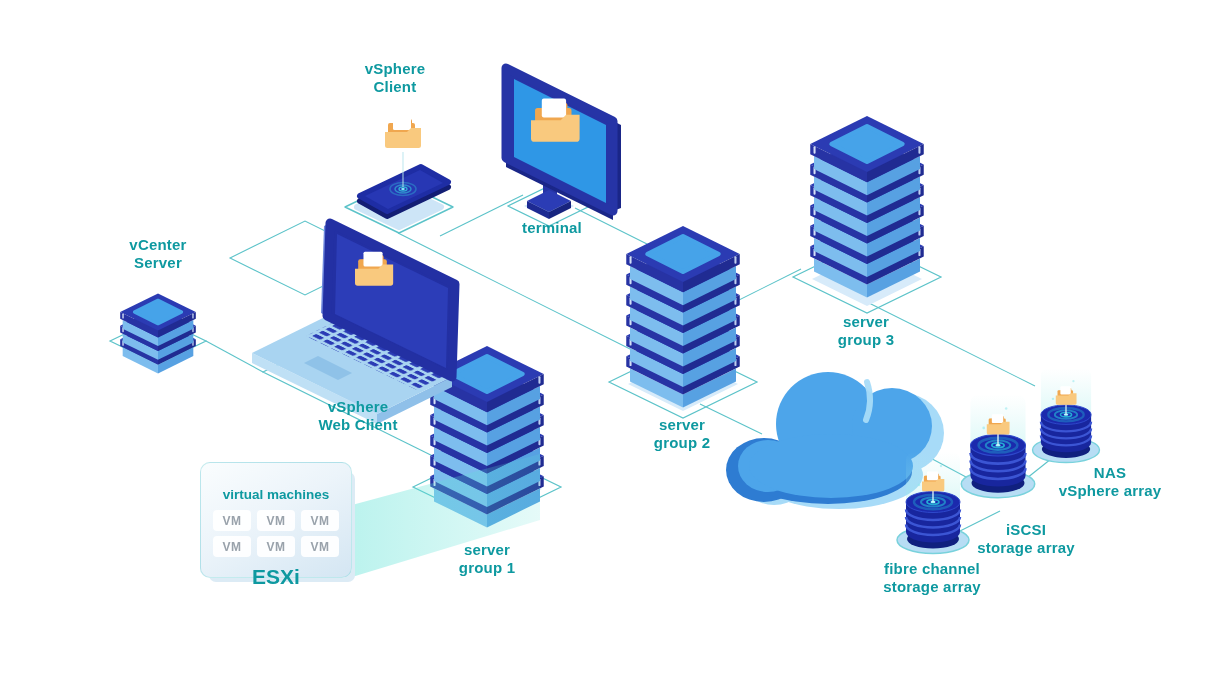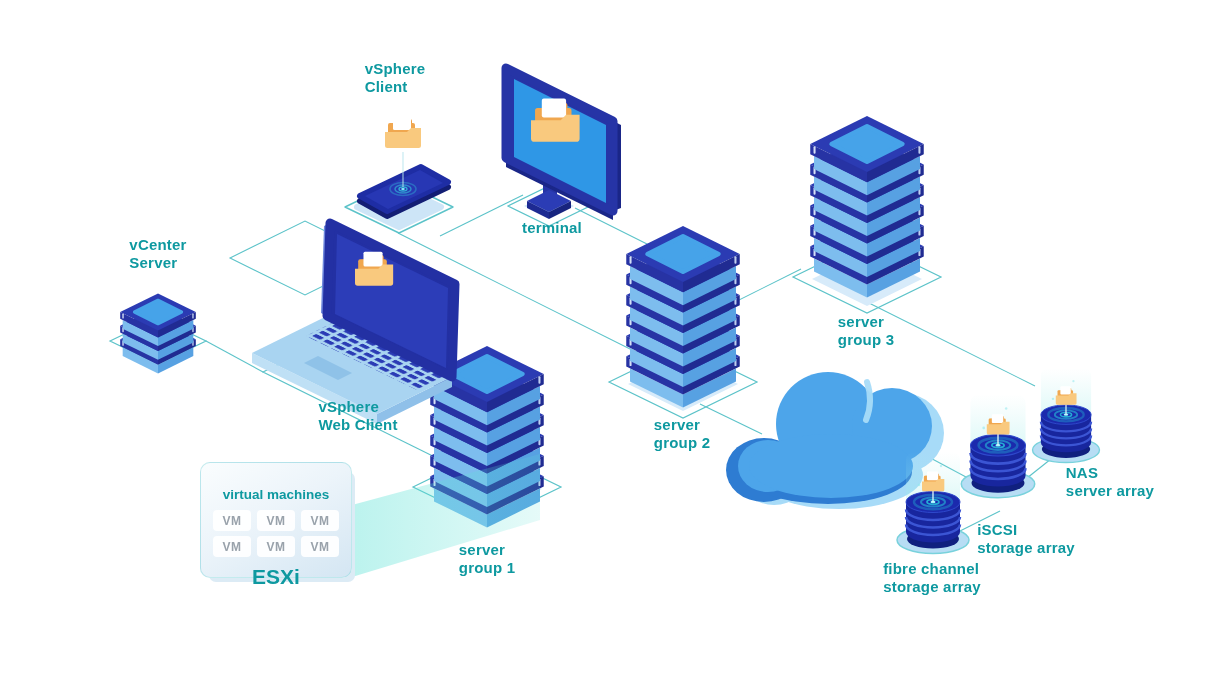--- a/index.html
+++ b/index.html
@@ -1,19 +1,19 @@
 <!DOCTYPE html>
 <html><head>
 <meta charset="utf-8">
 <style>
   html,body{margin:0;padding:0;background:#ffffff;}
   .stage{position:relative;width:1216px;height:676px;background:#ffffff;overflow:hidden;
          font-family:"Liberation Sans",sans-serif;}
   .stage svg{position:absolute;left:0;top:0;}
-  .lbl{position:absolute;transform:translateX(-50%);white-space:pre-line;
+  .lbl{position:absolute;transform:translateX(-50%);text-align:center;white-space:pre-line;
        width:max-content;color:#0e99a0;font-weight:700;font-size:15px;line-height:1.22;
        letter-spacing:.2px;}
   .vm-panel{position:absolute;left:200px;top:462px;width:150px;height:114px;border-radius:10px;
        background:linear-gradient(150deg,#fafdfe 0%,#ecf4fa 45%,#d4e6f3 100%);
        border:1px solid rgba(130,215,220,.45);
        box-shadow:6px 7px 0 -3px #dcebf5;
        display:flex;flex-direction:column;align-items:center;}
   .vm-title{color:#0e99a0;font-weight:700;font-size:13.5px;margin-top:24px;}
   .vm-grid{display:grid;grid-template-columns:repeat(3,38px);grid-auto-rows:21px;gap:5px 6px;margin-top:8px;}
   .vm-chip{background:rgba(255,255,255,.92);border-radius:4px;color:#99a2ab;font-weight:700;
@@ -220,21 +220,21 @@
 group 1</div>
 <div class="lbl" style="left:682px;top:416px">server
 group 2</div>
 <div class="lbl" style="left:866px;top:313px">server
 group 3</div>
 <div class="lbl" style="left:932px;top:560px">fibre channel
 storage array</div>
 <div class="lbl" style="left:1026px;top:521px">iSCSI
 storage array</div>
 <div class="lbl" style="left:1110px;top:464px">NAS
-server array</div>
+vSphere array</div>
 
 <div class="vm-panel">
   <div class="vm-title">virtual machines</div>
   <div class="vm-grid">
     <span class="vm-chip">VM</span>
     <span class="vm-chip">VM</span>
     <span class="vm-chip">VM</span>
     <span class="vm-chip">VM</span>
     <span class="vm-chip">VM</span>
     <span class="vm-chip">VM</span>

